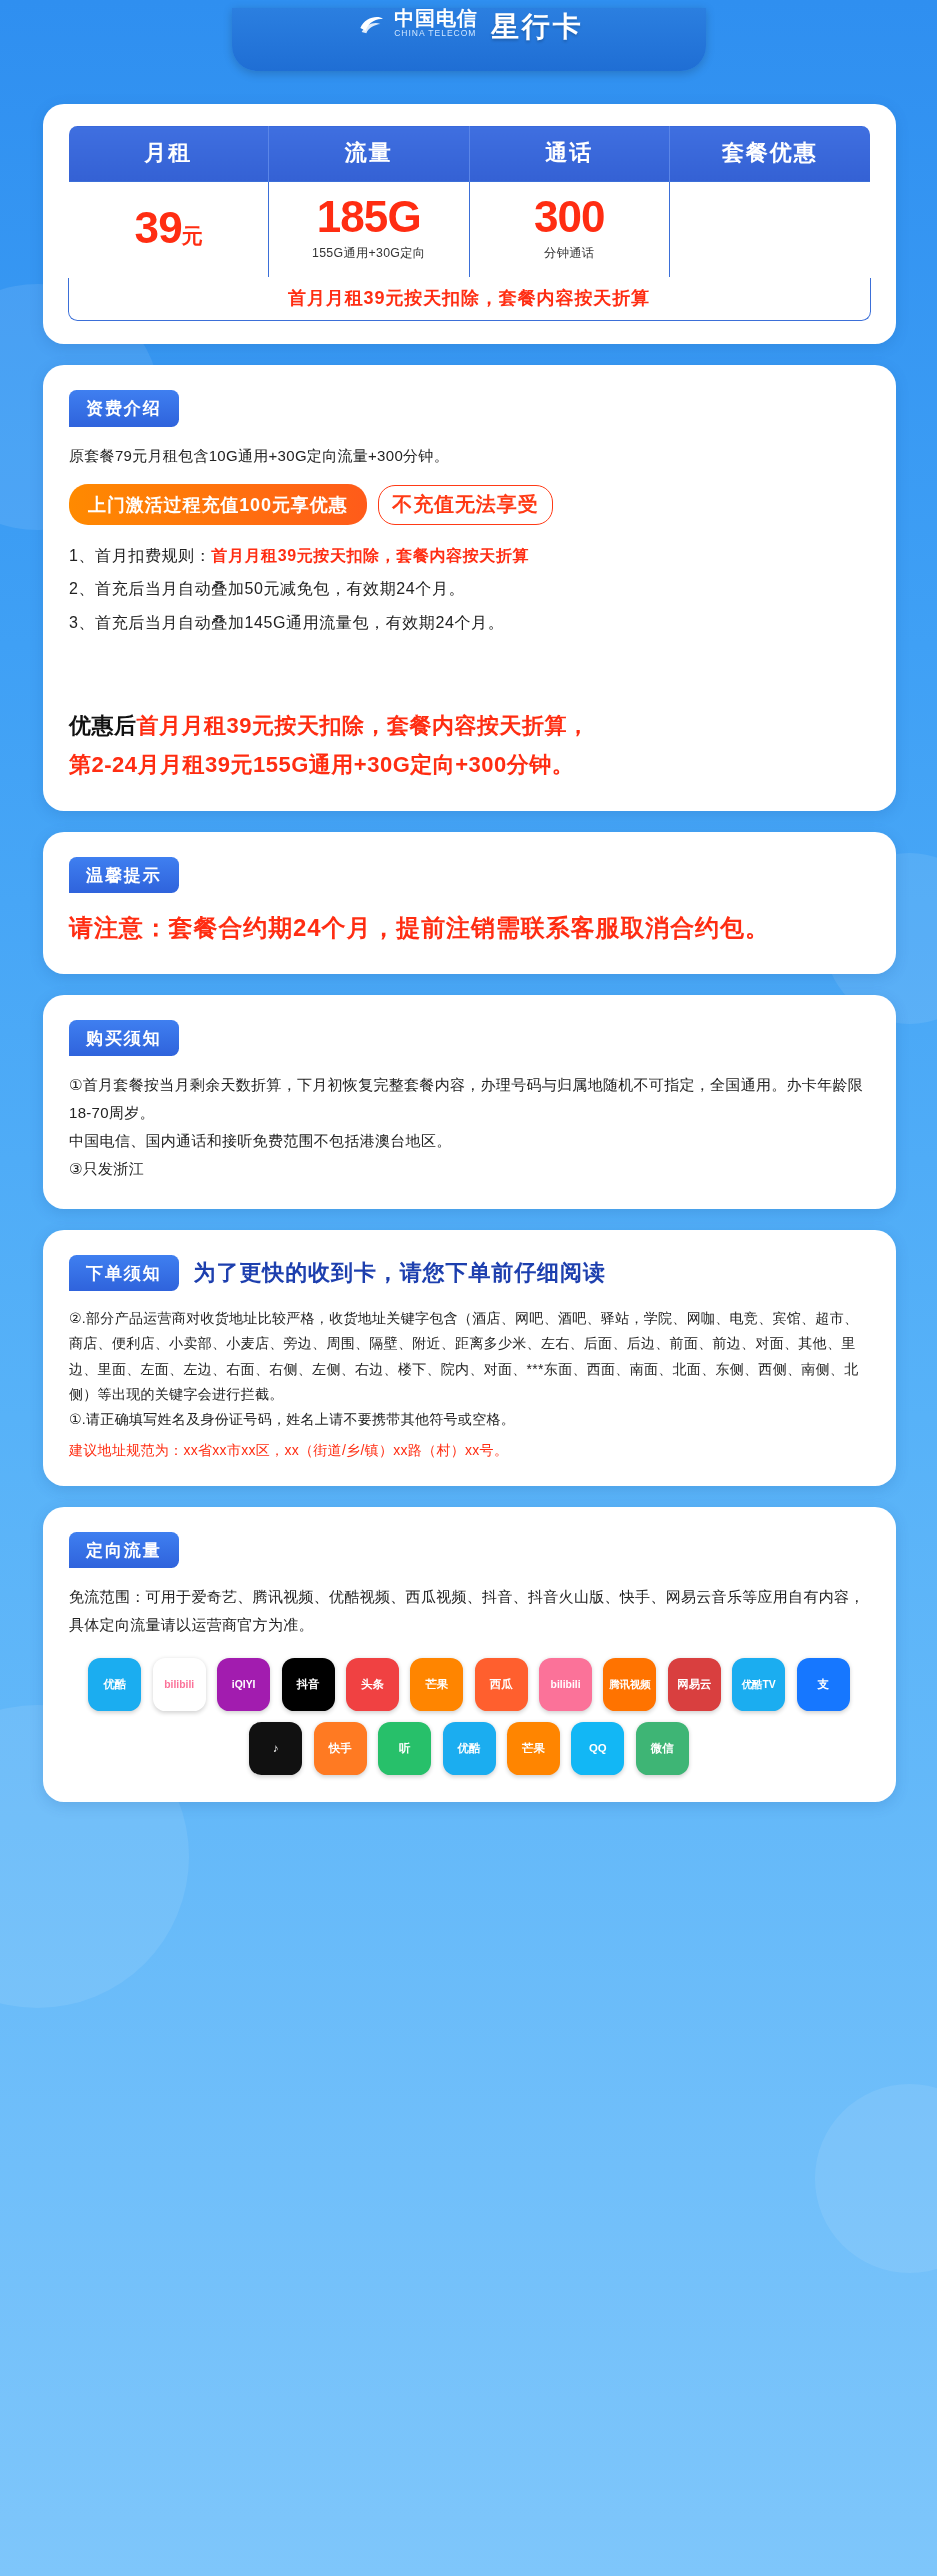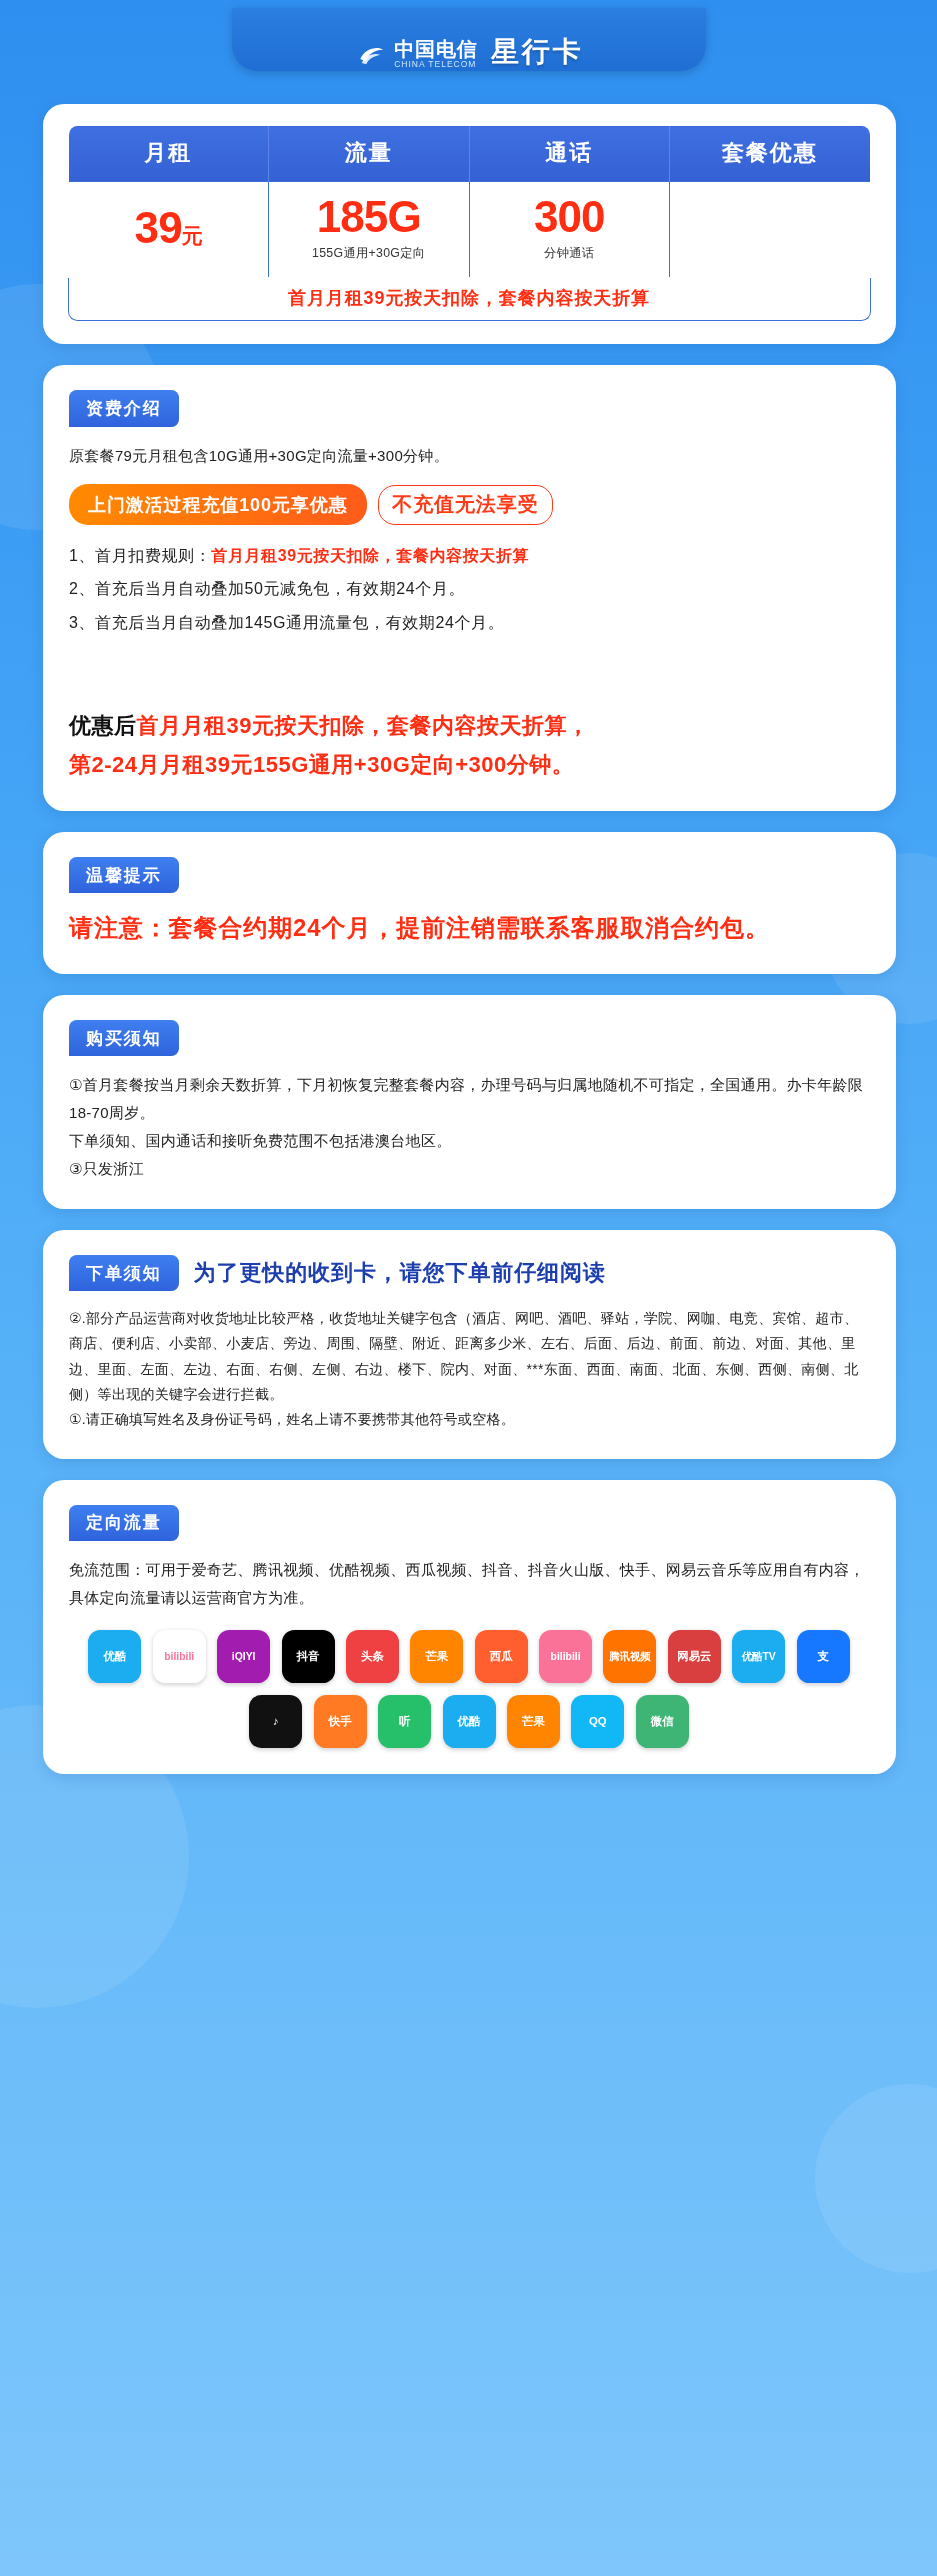--- a/index.html
+++ b/index.html
@@ -31,21 +31,21 @@
     position: relative;
     z-index: 3;
   }
   .header-band {
     margin-top: 7.6px;
     width: 474px;
     height: 63px;
     background: linear-gradient(180deg, #2b7fe0 0%, #1f6ed4 100%);
     border-radius: 0 0 25px 25px;
     display: flex;
-    align-items: flex-end;
+    align-items: flex-start;
     justify-content: center;
     gap: 13.3px;
     box-shadow: 0 2.8px 9.5px rgba(0,0,0,0.18);
   }
   .tel-logo { display: flex; align-items: center; gap: 7.6px; }
   .tel-mark {
     width: 32px; height: 32px;
     display: block;
   }
   .tel-cn {
@@ -333,31 +333,32 @@
   </div>
 
   <div class="card">
     <div class="pill">温馨提示</div>
     <div class="warn-txt">请注意：套餐合约期24个月，提前注销需联系客服取消合约包。</div>
   </div>
 
   <div class="card">
     <div class="pill">购买须知</div>
     <div class="body-txt">①首月套餐按当月剩余天数折算，下月初恢复完整套餐内容，办理号码与归属地随机不可指定，全国通用。办卡年龄限18-70周岁。</div>
-    <div class="body-txt">下单须知、国内通话和接听免费范围不包括港澳台地区。</div>
+    <div class="body-txt">中国电信、国内通话和接听免费范围不包括港澳台地区。</div>
     <div class="body-txt">③只发浙江</div>
   </div>
 
   <div class="card">
     <div class="order-head">
       <div class="pill">下单须知</div>
       <div class="order-head-txt">为了更快的收到卡，请您下单前仔细阅读</div>
     </div>
     <div class="body-txt small">②.部分产品运营商对收货地址比较严格，收货地址关键字包含（酒店、网吧、酒吧、驿站，学院、网咖、电竞、宾馆、超市、商店、便利店、小卖部、小麦店、旁边、周围、隔壁、附近、距离多少米、左右、后面、后边、前面、前边、对面、其他、里边、里面、左面、左边、右面、右侧、左侧、右边、楼下、院内、对面、***东面、西面、南面、北面、东侧、西侧、南侧、北侧）等出现的关键字会进行拦截。</div>
     <div class="body-txt small">①.请正确填写姓名及身份证号码，姓名上请不要携带其他符号或空格。</div>
+    <div class="addr-rule">建议地址规范为：xx省xx市xx区，xx（街道/乡/镇）xx路（村）xx号。</div>
   </div>
 
   <div class="card">
     <div class="pill">定向流量</div>
     <div class="body-txt">免流范围：可用于爱奇艺、腾讯视频、优酷视频、西瓜视频、抖音、抖音火山版、快手、网易云音乐等应用自有内容，具体定向流量请以运营商官方为准。</div>
     <div class="apps" id="apps-row">
         <div class="app" style="background: rgb(27, 173, 240);">优酷</div>
         <div class="app sm" style="background: rgb(255, 255, 255); color: rgb(251, 114, 153);">bilibili</div>
         <div class="app sm" style="background: #a21caf;">iQIYI</div>
         <div class="app" style="background: rgb(0, 0, 0);">抖音</div>

